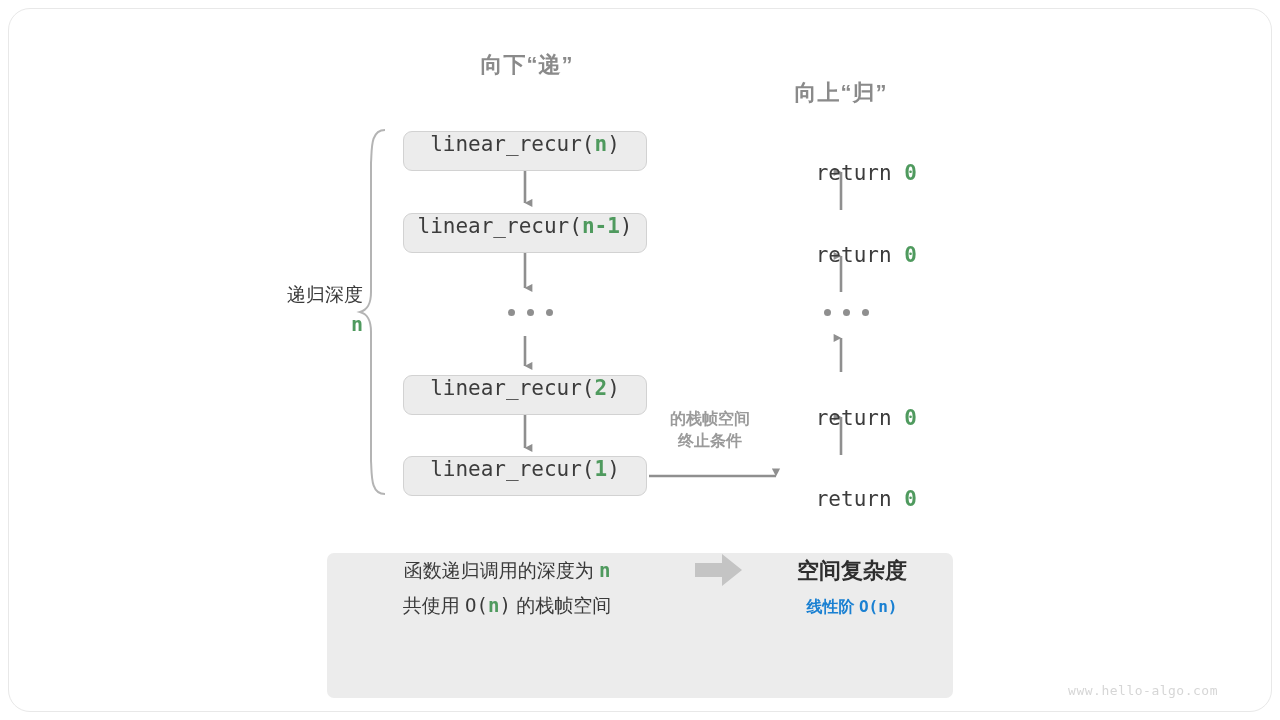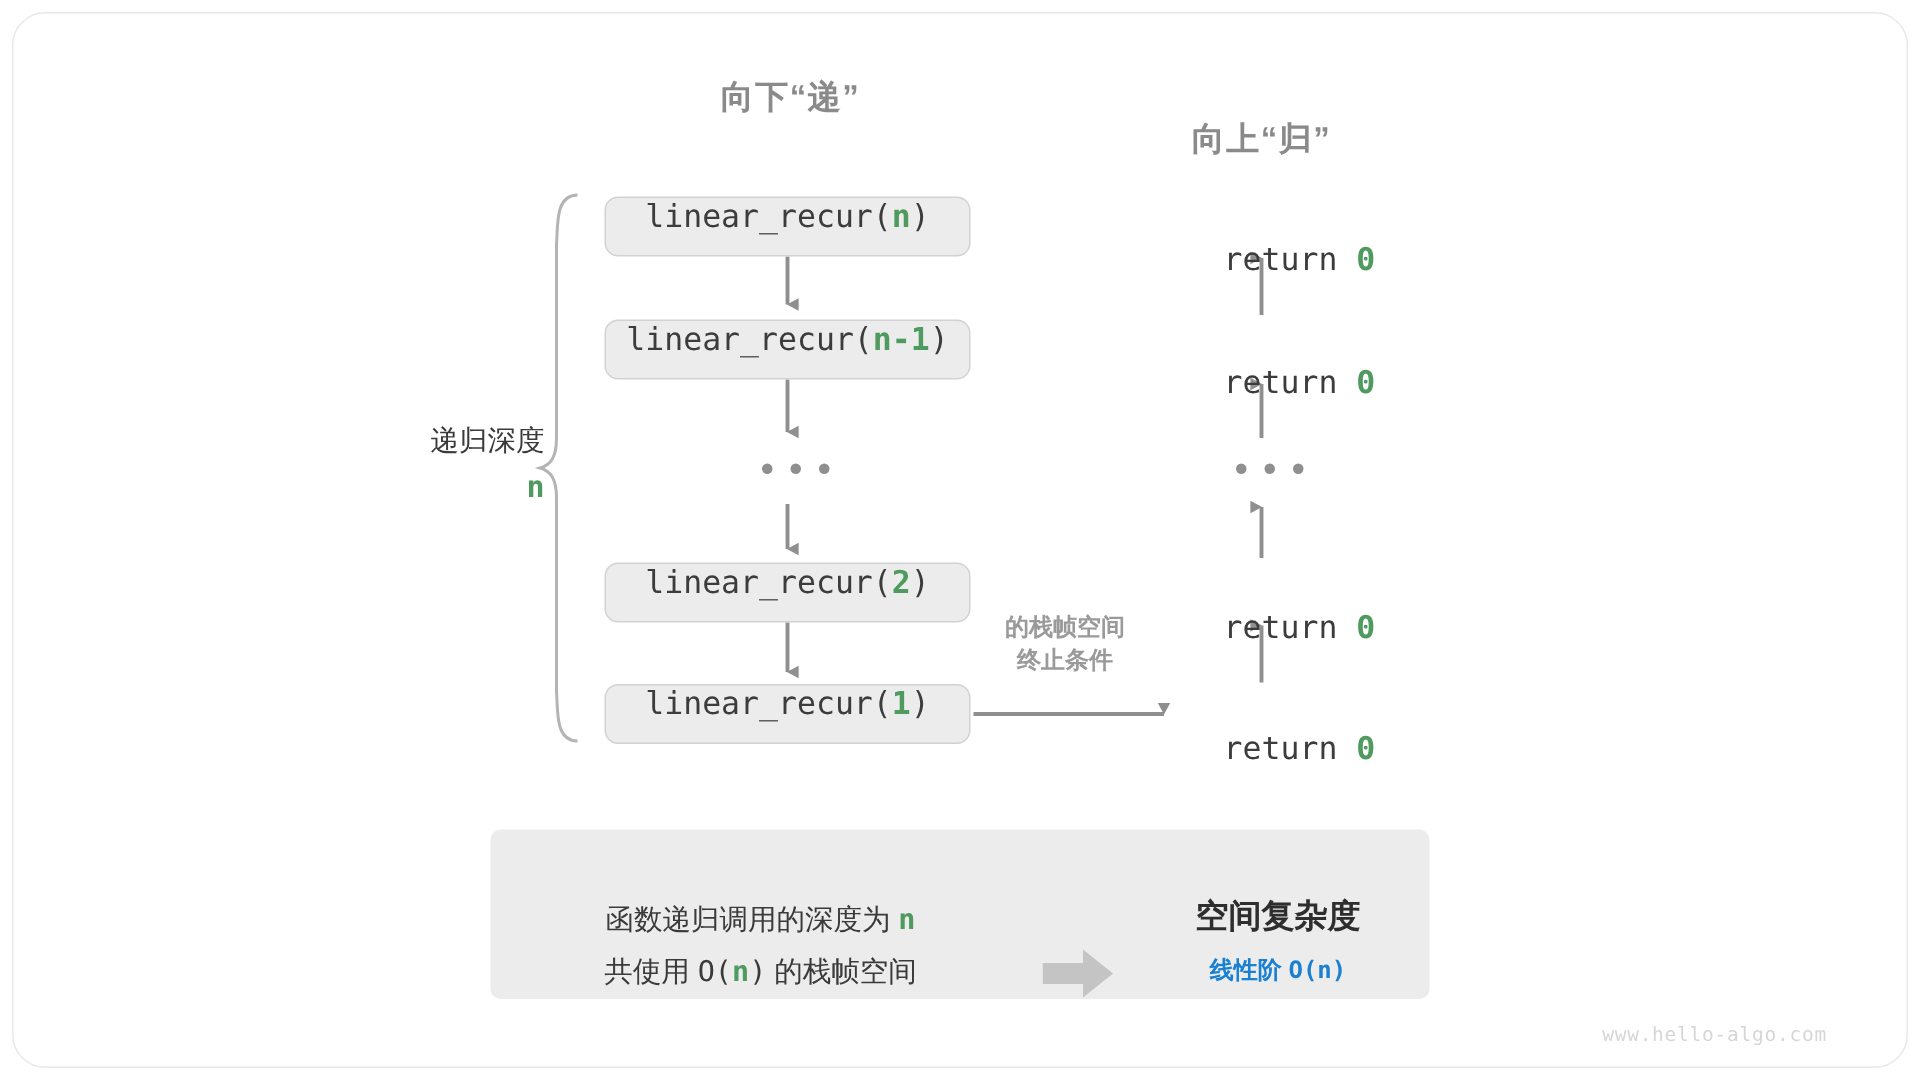--- a/index.html
+++ b/index.html
@@ -118,26 +118,26 @@
     text-align: center;
     white-space: nowrap;
   }
 
   
   #summary {
     position: absolute;
     left: 327px;
     top: 553px;
     width: 626px;
-    height: 113px;
+    height: 145px;
     background: #ececec;
     border-radius: 7px;
     box-sizing: border-box;
     display: flex;
-    align-items: flex-end;
+    align-items: flex-start;
   }
   .sum-left {
     flex: 0 0 auto;
     width: 360px;
     text-align: center;
     font-size: 19px;
     color: #3a3a3a;
     line-height: 34px;
     white-space: nowrap;
   }

